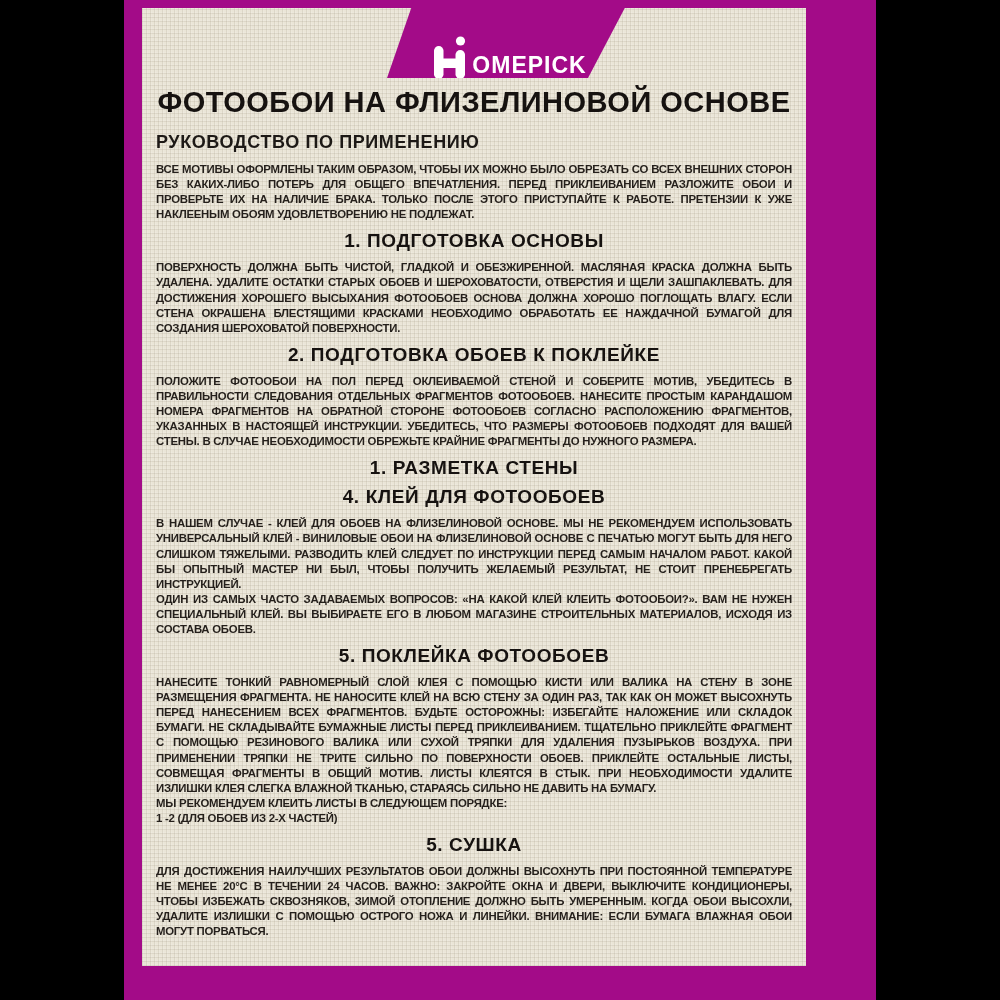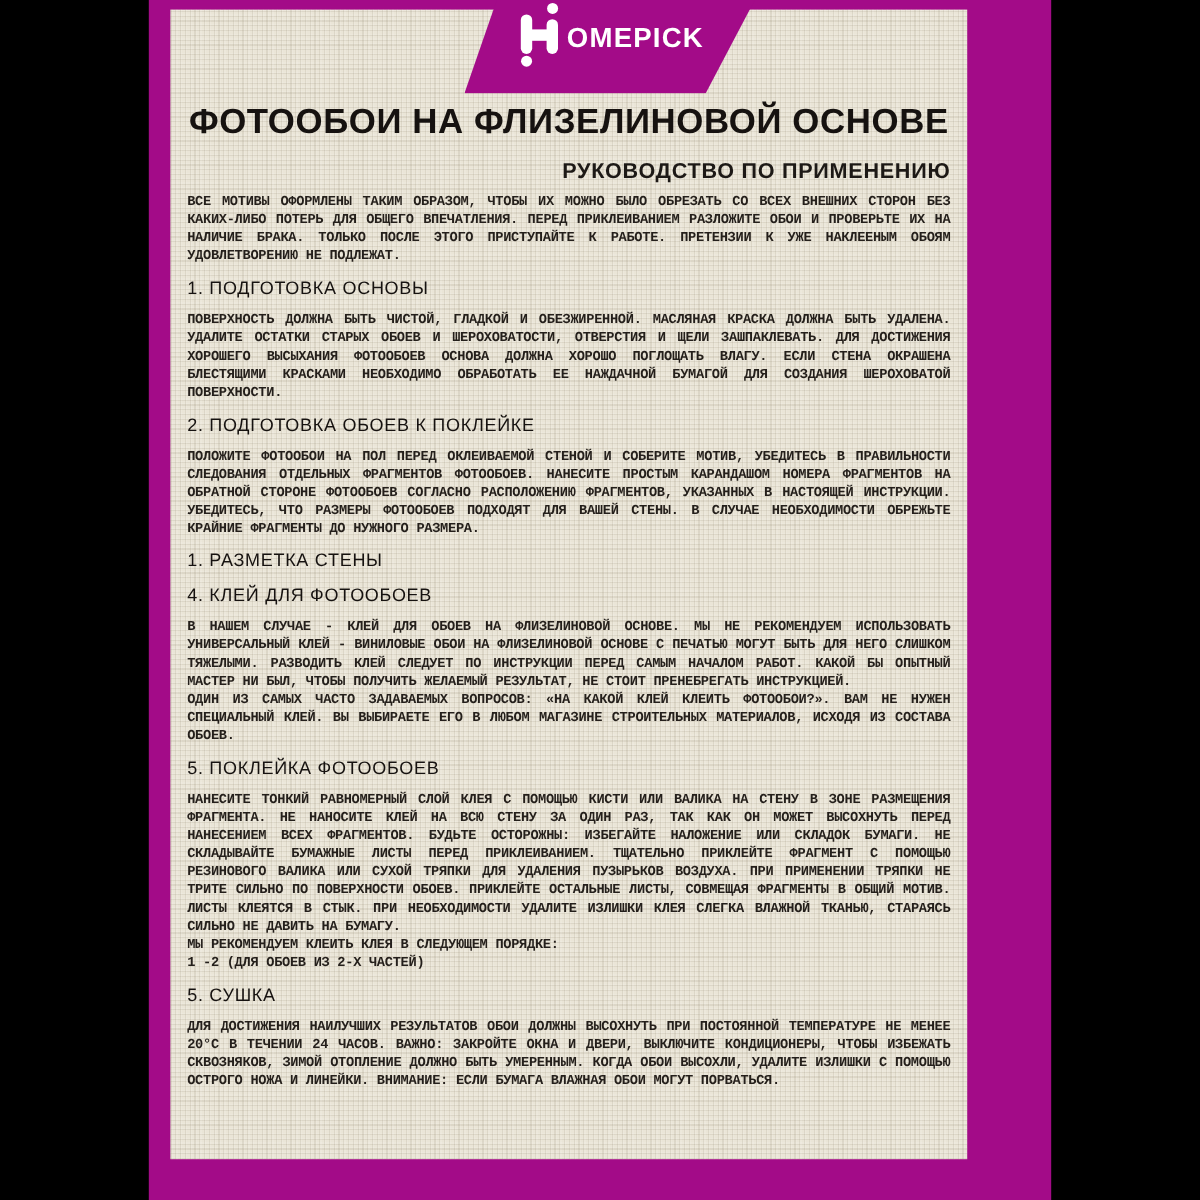--- a/index.html
+++ b/index.html
@@ -5,34 +5,34 @@
   html,body{margin:0;padding:0;background:#000;}
   .stage{position:relative;width:1000px;height:1000px;background:#000;overflow:hidden;
          font-family:"Liberation Sans", sans-serif;}
   .magenta-frame{position:absolute;left:124px;top:0;width:752px;height:1000px;background:#a30b88;}
   .paper{position:absolute;left:142px;top:8px;width:664px;height:958px;overflow:hidden;
          background-color:#eae5d7;
          background-image:
            repeating-linear-gradient(90deg, rgba(148,138,116,.16) 0 1px, rgba(255,255,255,.10) 1px 2px, rgba(0,0,0,0) 2px 4px),
            repeating-linear-gradient(0deg, rgba(148,138,116,.16) 0 1px, rgba(255,255,255,.10) 1px 2px, rgba(0,0,0,0) 2px 4px);}
   .content{position:relative;padding:0 14px;box-sizing:border-box;width:100%;height:100%;}
-  .logo-banner{position:absolute;left:387px;top:0;width:242px;height:78px;background:#a30b88;
+  .logo-banner{position:absolute;left:387px;top:0;width:242px;height:90px;background:#a30b88;
                clip-path:polygon(27px 0, 242px 0, 201px 78px, 0 78px);
-               display:flex;align-items:flex-start;justify-content:center;z-index:5;}
+               display:flex;align-items:flex-end;justify-content:center;z-index:5;}
   .logo{display:flex;align-items:center;margin-top:2px;}
   .logo-h{display:block;}
   .logo-rest{color:#fff;font-weight:bold;font-size:23px;letter-spacing:1px;margin-left:1px;margin-top:4px;}
   .doc-title{margin-top:78px;text-align:center;font-size:29px;line-height:33px;font-weight:bold;
              letter-spacing:.5px;color:#161210;}
-  .doc-subtitle{margin-top:13px;text-align:right;font-size:18px;line-height:21px;font-weight:bold;
+  .doc-subtitle{margin-top:13px;text-align:left;font-size:18px;line-height:21px;font-weight:bold;
                 letter-spacing:.6px;color:#1d1916;}
   .para{margin-top:9px;text-align:justify;font-weight:bold;font-size:11.4px;line-height:15.1px;
-        letter-spacing:-0.25px;color:#241f1b;font-family:Liberation Mono, monospace;}
+        letter-spacing:-0.25px;color:#241f1b;}
   .para + .para{margin-top:0;}
-  .sec-heading{text-align:left;font-size:15px;line-height:21px;font-weight:normal;margin:8px 0 4px;
+  .sec-heading{text-align:center;font-size:19px;line-height:21px;font-weight:bold;margin:8px 0 4px;
                letter-spacing:.6px;color:#161210;}
 </style>
 </head>
 <body>
 
 <div class="stage">
   <div class="magenta-frame"></div>
 
   <div class="paper">
     <div class="content">
@@ -43,21 +43,21 @@
           <div class="sec-heading">1. ПОДГОТОВКА ОСНОВЫ</div>
           <div class="para">ПОВЕРХНОСТЬ ДОЛЖНА БЫТЬ ЧИСТОЙ, ГЛАДКОЙ И ОБЕЗЖИРЕННОЙ. МАСЛЯНАЯ КРАСКА ДОЛЖНА БЫТЬ УДАЛЕНА. УДАЛИТЕ ОСТАТКИ СТАРЫХ ОБОЕВ И ШЕРОХОВАТОСТИ, ОТВЕРСТИЯ И ЩЕЛИ ЗАШПАКЛЕВАТЬ. ДЛЯ ДОСТИЖЕНИЯ ХОРОШЕГО ВЫСЫХАНИЯ ФОТООБОЕВ ОСНОВА ДОЛЖНА ХОРОШО ПОГЛОЩАТЬ ВЛАГУ. ЕСЛИ СТЕНА ОКРАШЕНА БЛЕСТЯЩИМИ КРАСКАМИ НЕОБХОДИМО ОБРАБОТАТЬ ЕЕ НАЖДАЧНОЙ БУМАГОЙ ДЛЯ СОЗДАНИЯ ШЕРОХОВАТОЙ ПОВЕРХНОСТИ.</div>
           <div class="sec-heading">2. ПОДГОТОВКА ОБОЕВ К ПОКЛЕЙКЕ</div>
           <div class="para">ПОЛОЖИТЕ ФОТООБОИ НА ПОЛ ПЕРЕД ОКЛЕИВАЕМОЙ СТЕНОЙ И СОБЕРИТЕ МОТИВ, УБЕДИТЕСЬ В ПРАВИЛЬНОСТИ СЛЕДОВАНИЯ ОТДЕЛЬНЫХ ФРАГМЕНТОВ ФОТООБОЕВ. НАНЕСИТЕ ПРОСТЫМ КАРАНДАШОМ НОМЕРА ФРАГМЕНТОВ НА ОБРАТНОЙ СТОРОНЕ ФОТООБОЕВ СОГЛАСНО РАСПОЛОЖЕНИЮ ФРАГМЕНТОВ, УКАЗАННЫХ В НАСТОЯЩЕЙ ИНСТРУКЦИИ. УБЕДИТЕСЬ, ЧТО РАЗМЕРЫ ФОТООБОЕВ ПОДХОДЯТ ДЛЯ ВАШЕЙ СТЕНЫ. В СЛУЧАЕ НЕОБХОДИМОСТИ ОБРЕЖЬТЕ КРАЙНИЕ ФРАГМЕНТЫ ДО НУЖНОГО РАЗМЕРА.</div>
           <div class="sec-heading">1. РАЗМЕТКА СТЕНЫ</div>
           <div class="sec-heading">4. КЛЕЙ ДЛЯ ФОТООБОЕВ</div>
           <div class="para">В НАШЕМ СЛУЧАЕ - КЛЕЙ ДЛЯ ОБОЕВ НА ФЛИЗЕЛИНОВОЙ ОСНОВЕ. МЫ НЕ РЕКОМЕНДУЕМ ИСПОЛЬЗОВАТЬ УНИВЕРСАЛЬНЫЙ КЛЕЙ - ВИНИЛОВЫЕ ОБОИ НА ФЛИЗЕЛИНОВОЙ ОСНОВЕ С ПЕЧАТЬЮ МОГУТ БЫТЬ ДЛЯ НЕГО СЛИШКОМ ТЯЖЕЛЫМИ. РАЗВОДИТЬ КЛЕЙ СЛЕДУЕТ ПО ИНСТРУКЦИИ ПЕРЕД САМЫМ НАЧАЛОМ РАБОТ. КАКОЙ БЫ ОПЫТНЫЙ МАСТЕР НИ БЫЛ, ЧТОБЫ ПОЛУЧИТЬ ЖЕЛАЕМЫЙ РЕЗУЛЬТАТ, НЕ СТОИТ ПРЕНЕБРЕГАТЬ ИНСТРУКЦИЕЙ.</div>
           <div class="para">ОДИН ИЗ САМЫХ ЧАСТО ЗАДАВАЕМЫХ ВОПРОСОВ: «НА КАКОЙ КЛЕЙ КЛЕИТЬ ФОТООБОИ?». ВАМ НЕ НУЖЕН СПЕЦИАЛЬНЫЙ КЛЕЙ. ВЫ ВЫБИРАЕТЕ ЕГО В ЛЮБОМ МАГАЗИНЕ СТРОИТЕЛЬНЫХ МАТЕРИАЛОВ, ИСХОДЯ ИЗ СОСТАВА ОБОЕВ.</div>
           <div class="sec-heading">5. ПОКЛЕЙКА ФОТООБОЕВ</div>
           <div class="para">НАНЕСИТЕ ТОНКИЙ РАВНОМЕРНЫЙ СЛОЙ КЛЕЯ С ПОМОЩЬЮ КИСТИ ИЛИ ВАЛИКА НА СТЕНУ В ЗОНЕ РАЗМЕЩЕНИЯ ФРАГМЕНТА. НЕ НАНОСИТЕ КЛЕЙ НА ВСЮ СТЕНУ ЗА ОДИН РАЗ, ТАК КАК ОН МОЖЕТ ВЫСОХНУТЬ ПЕРЕД НАНЕСЕНИЕМ ВСЕХ ФРАГМЕНТОВ. БУДЬТЕ ОСТОРОЖНЫ: ИЗБЕГАЙТЕ НАЛОЖЕНИЕ ИЛИ СКЛАДОК БУМАГИ. НЕ СКЛАДЫВАЙТЕ БУМАЖНЫЕ ЛИСТЫ ПЕРЕД ПРИКЛЕИВАНИЕМ. ТЩАТЕЛЬНО ПРИКЛЕЙТЕ ФРАГМЕНТ С ПОМОЩЬЮ РЕЗИНОВОГО ВАЛИКА ИЛИ СУХОЙ ТРЯПКИ ДЛЯ УДАЛЕНИЯ ПУЗЫРЬКОВ ВОЗДУХА. ПРИ ПРИМЕНЕНИИ ТРЯПКИ НЕ ТРИТЕ СИЛЬНО ПО ПОВЕРХНОСТИ ОБОЕВ. ПРИКЛЕЙТЕ ОСТАЛЬНЫЕ ЛИСТЫ, СОВМЕЩАЯ ФРАГМЕНТЫ В ОБЩИЙ МОТИВ. ЛИСТЫ КЛЕЯТСЯ В СТЫК. ПРИ НЕОБХОДИМОСТИ УДАЛИТЕ ИЗЛИШКИ КЛЕЯ СЛЕГКА ВЛАЖНОЙ ТКАНЬЮ, СТАРАЯСЬ СИЛЬНО НЕ ДАВИТЬ НА БУМАГУ.</div>
-          <div class="para">МЫ РЕКОМЕНДУЕМ КЛЕИТЬ КЛЕЯ В СЛЕДУЮЩЕМ ПОРЯДКЕ:</div>
+          <div class="para">МЫ РЕКОМЕНДУЕМ КЛЕИТЬ ЛИСТЫ В СЛЕДУЮЩЕМ ПОРЯДКЕ:</div>
           <div class="para">1 -2 (ДЛЯ ОБОЕВ ИЗ 2-Х ЧАСТЕЙ)</div>
           <div class="sec-heading">5. СУШКА</div>
           <div class="para">ДЛЯ ДОСТИЖЕНИЯ НАИЛУЧШИХ РЕЗУЛЬТАТОВ ОБОИ ДОЛЖНЫ ВЫСОХНУТЬ ПРИ ПОСТОЯННОЙ ТЕМПЕРАТУРЕ НЕ МЕНЕЕ 20°С В ТЕЧЕНИИ 24 ЧАСОВ. ВАЖНО: ЗАКРОЙТЕ ОКНА И ДВЕРИ, ВЫКЛЮЧИТЕ КОНДИЦИОНЕРЫ, ЧТОБЫ ИЗБЕЖАТЬ СКВОЗНЯКОВ, ЗИМОЙ ОТОПЛЕНИЕ ДОЛЖНО БЫТЬ УМЕРЕННЫМ. КОГДА ОБОИ ВЫСОХЛИ, УДАЛИТЕ ИЗЛИШКИ С ПОМОЩЬЮ ОСТРОГО НОЖА И ЛИНЕЙКИ. ВНИМАНИЕ: ЕСЛИ БУМАГА ВЛАЖНАЯ ОБОИ МОГУТ ПОРВАТЬСЯ.</div>
         </div>
     </div>
   </div>
 
   <div class="logo-banner">
     <div class="logo" title="HOMEPICK">
       <svg class="logo-h" width="42" height="54" viewBox="0 0 42 54">

